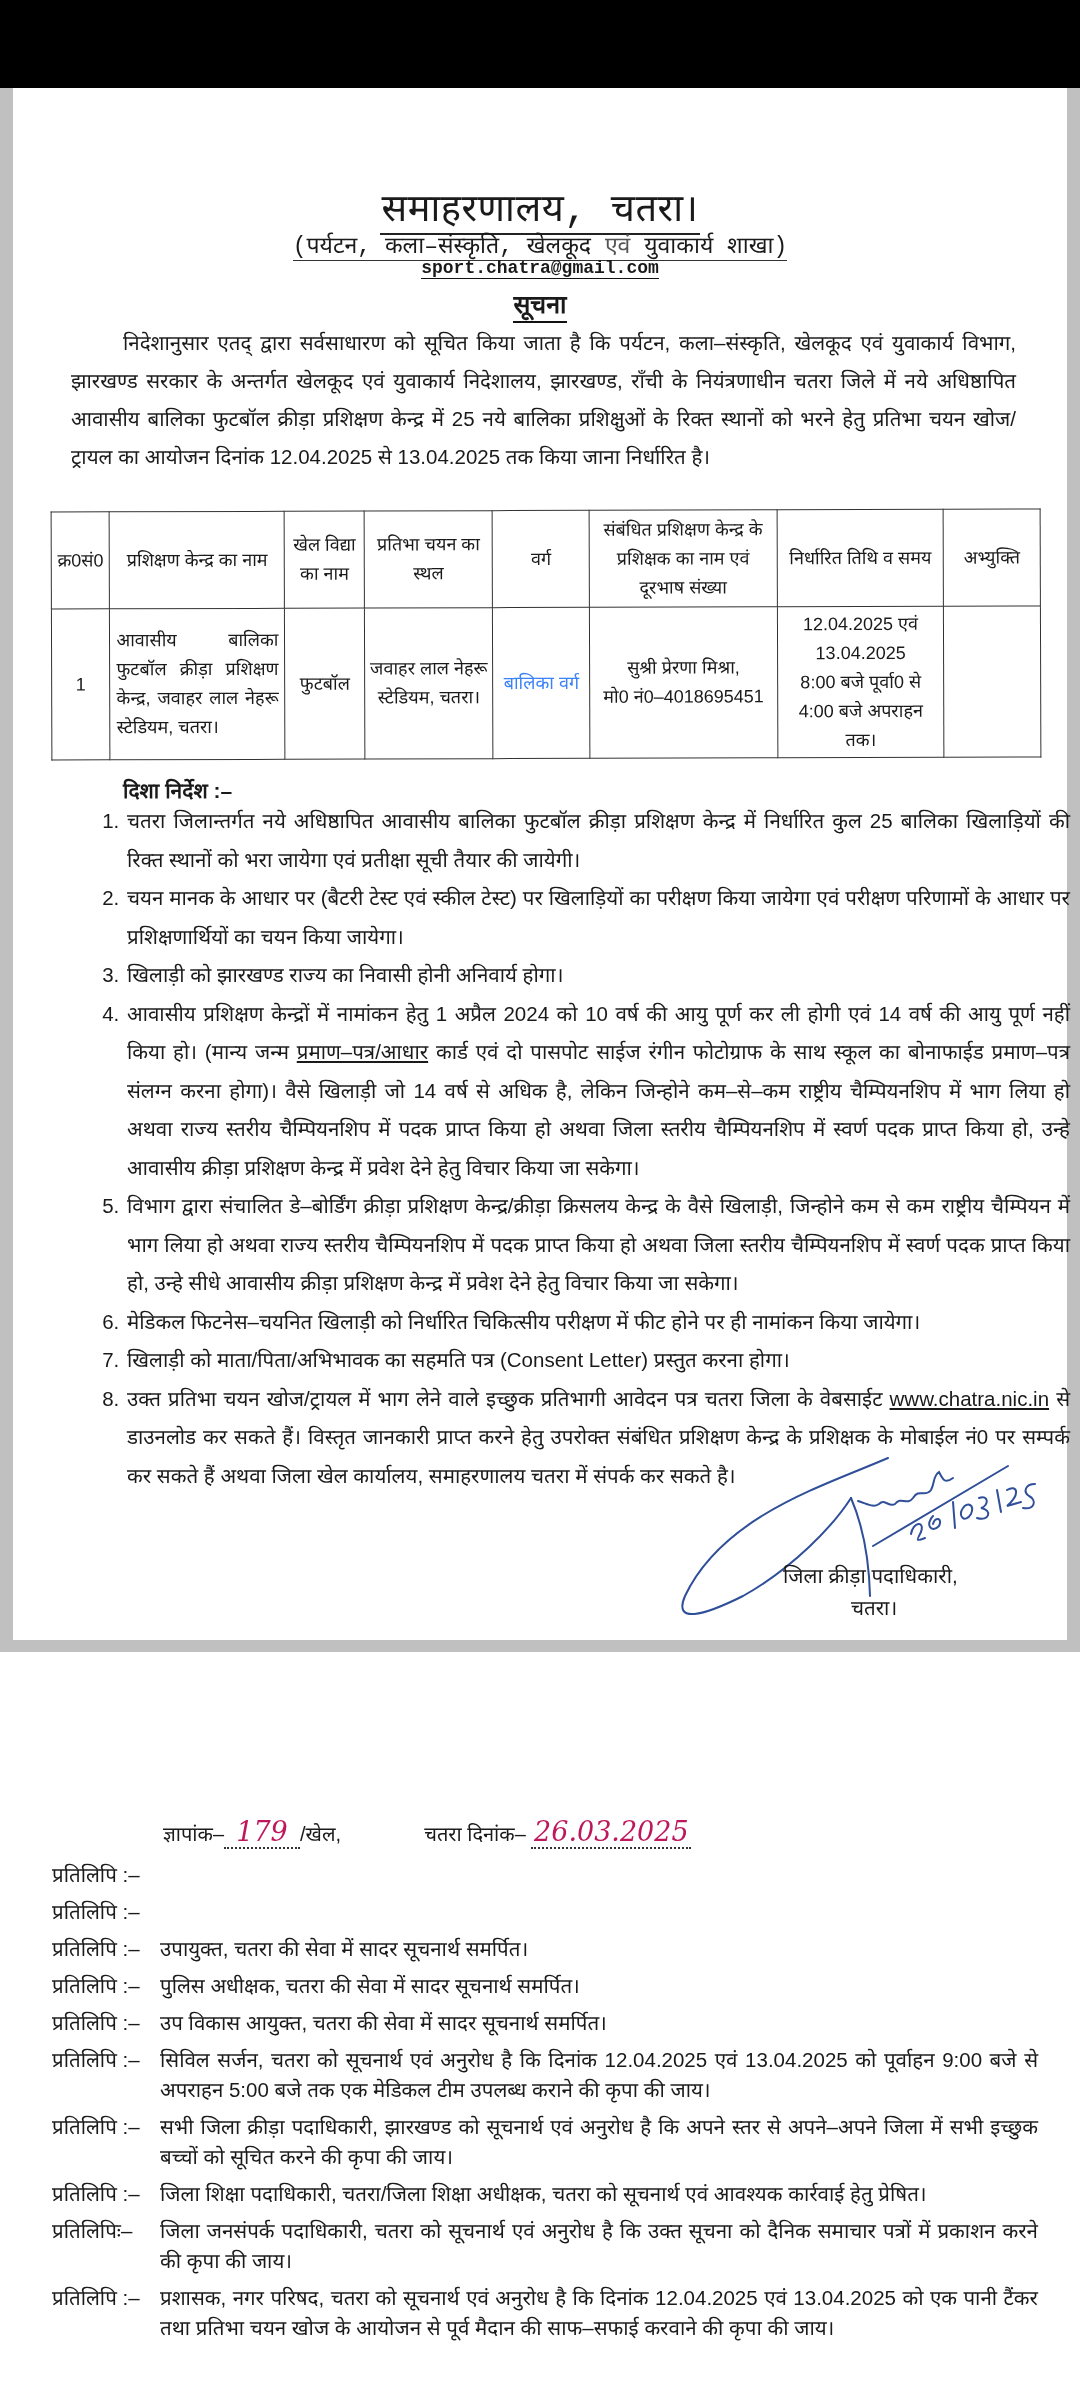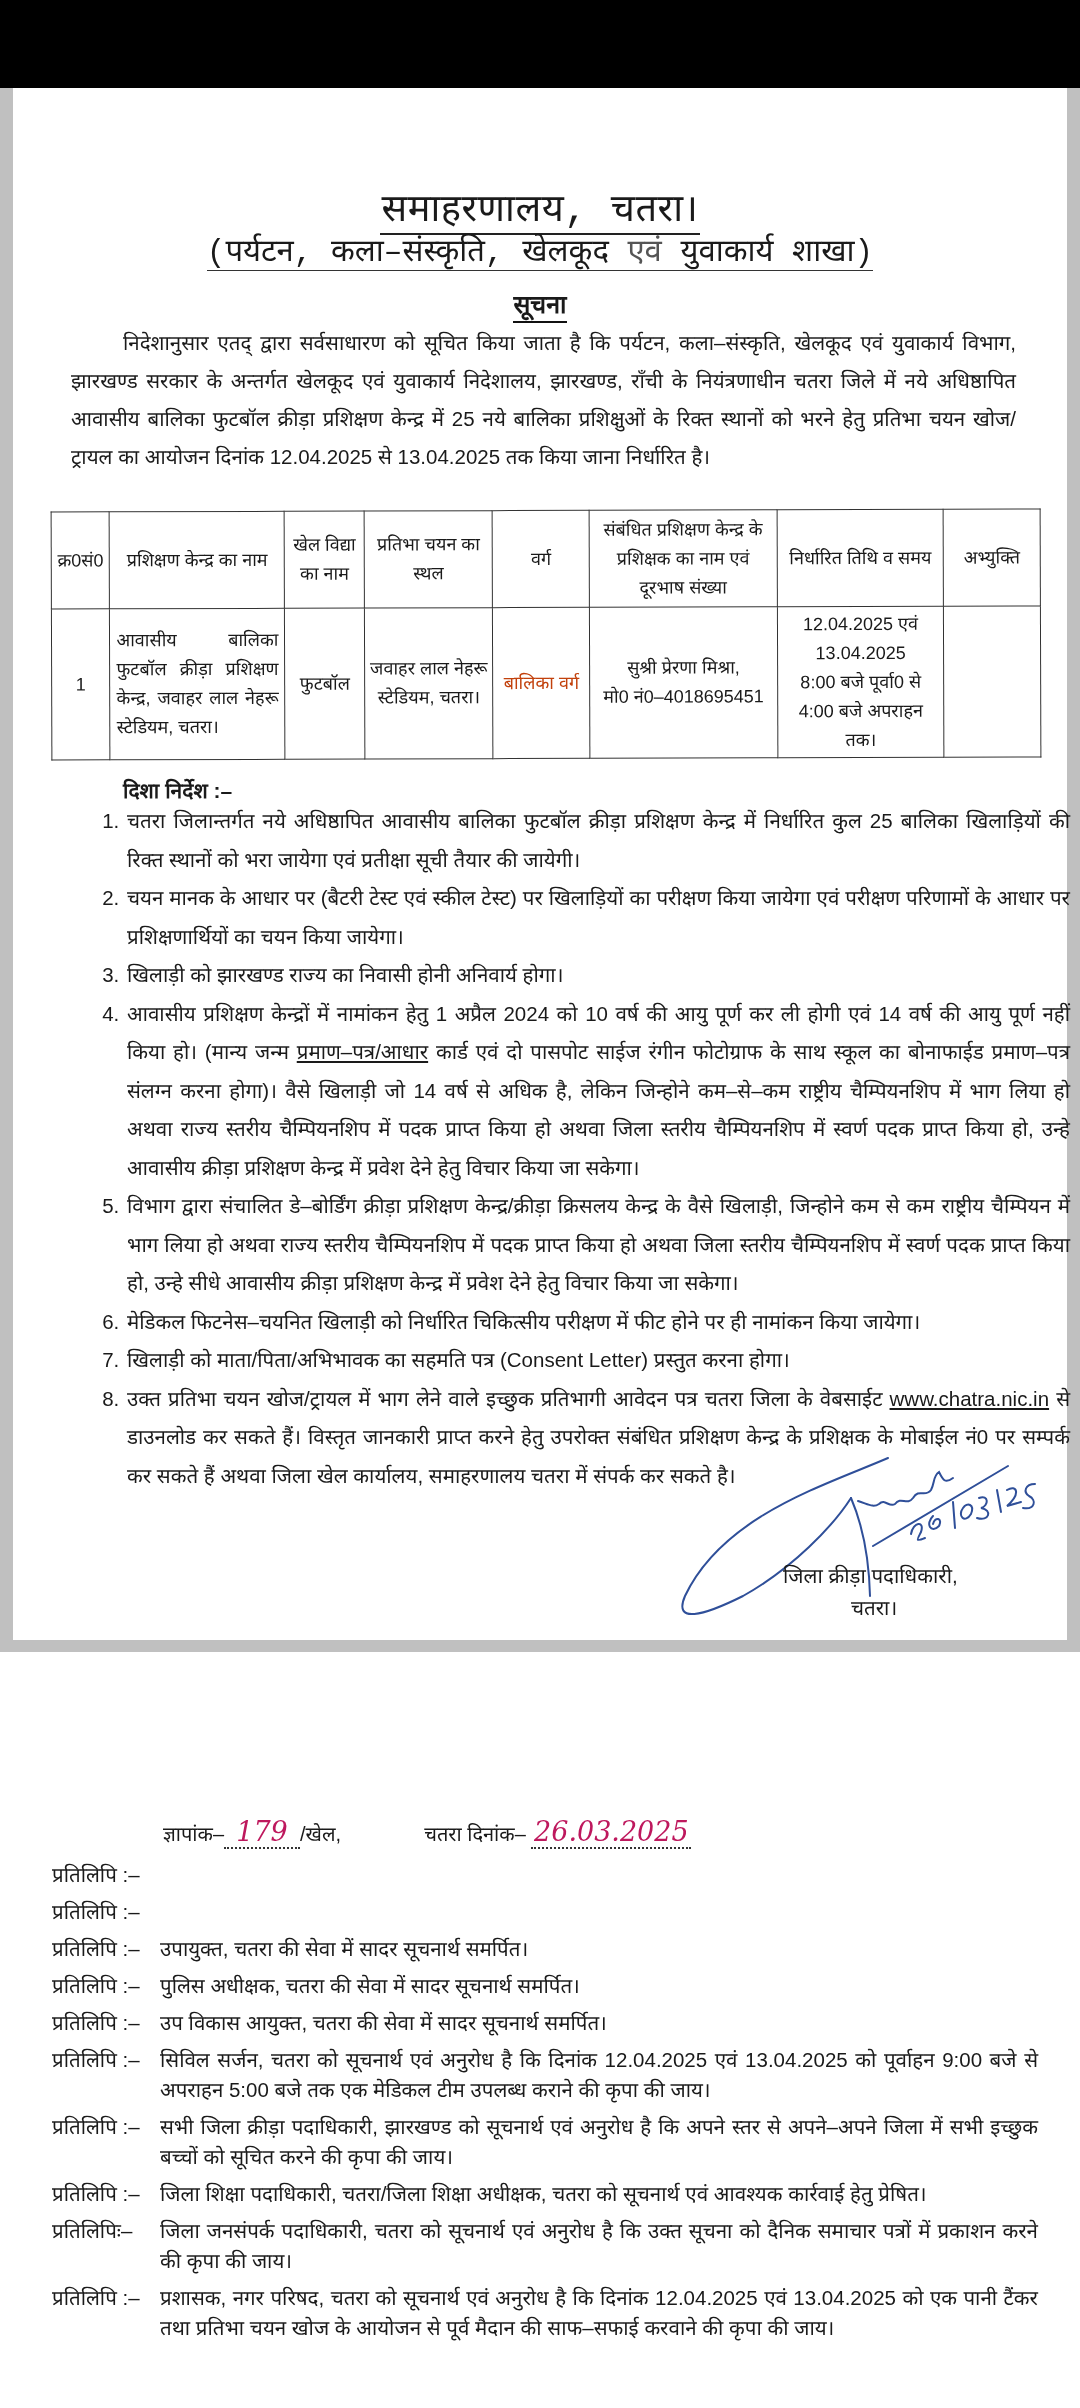--- a/index.html
+++ b/index.html
@@ -14,21 +14,21 @@
   .page1 { position: absolute; left: 13px; top: 88px; width: 1054px; height: 1552px; background: #fff; }
   .page2 { position: absolute; left: 0; top: 1652px; width: 1080px; height: 756px; background: #fff; }
 
   .center { text-align: center; font-family: Liberation Mono, monospace; }
   .title {
     position: absolute; left: 0; width: 1054px; top: 92px;
     font-size: 38px; font-weight: normal; letter-spacing: 0.5px;
   }
   .title span { border-bottom: 2px solid #222; padding: 0 2px 1px; }
   .subtitle {
-    position: absolute; left: 0; width: 1054px; top: 140px; font-size: 31px;
+    position: absolute; left: 0; width: 1054px; top: 140px; font-size: 23px;
   }
   .subtitle span { border-bottom: 1.5px solid #333; }
   .subtitle .faded { color: #555; }
   .email {
     position: absolute; left: 0; width: 1054px; top: 170px; font-size: 18px; font-weight: bold;
   }
   .email span { border-bottom: 1.5px solid #111; }
   .notice {
     position: absolute; left: 0; width: 1054px; top: 198px; font-size: 25px; font-weight: bold;
   }
@@ -45,21 +45,21 @@
   }
   table.schedule th, table.schedule td {
     border: 1.5px solid #333; text-align: center; vertical-align: middle;
     font-weight: normal; line-height: 29px; padding: 0 3px;
   }
   table.schedule thead th { height: 96px; }
   table.schedule tbody td { height: 150px; }
   .c1 { width: 48px; } .c2 { width: 158px; } .c3 { width: 68px; } .c4 { width: 114px; }
   .c5 { width: 84px; } .c6 { width: 170px; } .c7 { width: 150px; } .c8 { width: 84px; }
   .justify-cell { text-align: justify !important; text-align-last: left; padding: 0 6px !important; }
-  .faded { color: #c2410c; }
+  .faded { color: #3b82f6; }
 
   .dir-head {
     position: absolute; left: 110px; top: 688px; font-size: 21px; font-weight: bold;
   }
   ol.directions {
     position: absolute; left: 58px; width: 945px; top: 714px; margin: 0; padding-left: 54px;
     font-size: 20.5px; line-height: 38.5px; text-align: justify;
   }
   ol.directions li { padding-left: 2px; }
   .u { text-decoration: underline; margin-top: 11px; }
@@ -87,20 +87,23 @@
 
 <div class="topbar"></div>
 <div class="frame"></div>
 
 <div class="page1">
   <div class="title center">
     <span>समाहरणालय, चतरा।</span>
   </div>
   <div class="subtitle center">
     <span><span>(पर्यटन, कला–संस्कृति, खेलकूद</span> <span class="faded">एवं</span> <span>युवाकार्य शाखा)</span></span>
+  </div>
+  <div class="email center">
+    <span>sport.chatra@gmail.com</span>
   </div>
   <div class="notice center">
     <span>सूचना</span>
   </div>
 
   <p class="para" style="margin:0">निदेशानुसार एतद् द्वारा सर्वसाधारण को सूचित किया जाता है कि पर्यटन, कला–संस्कृति, खेलकूद एवं युवाकार्य विभाग, झारखण्ड सरकार के अन्तर्गत खेलकूद एवं युवाकार्य निदेशालय, झारखण्ड, राँची के नियंत्रणाधीन चतरा जिले में नये अधिष्ठापित आवासीय बालिका फुटबॉल क्रीड़ा प्रशिक्षण केन्द्र में 25 नये बालिका प्रशिक्षुओं के रिक्त स्थानों को भरने हेतु प्रतिभा चयन खोज/ट्रायल का आयोजन दिनांक 12.04.2025 से 13.04.2025 तक किया जाना निर्धारित है।</p>
 
   <table class="schedule">
     <thead>
       <tr>

